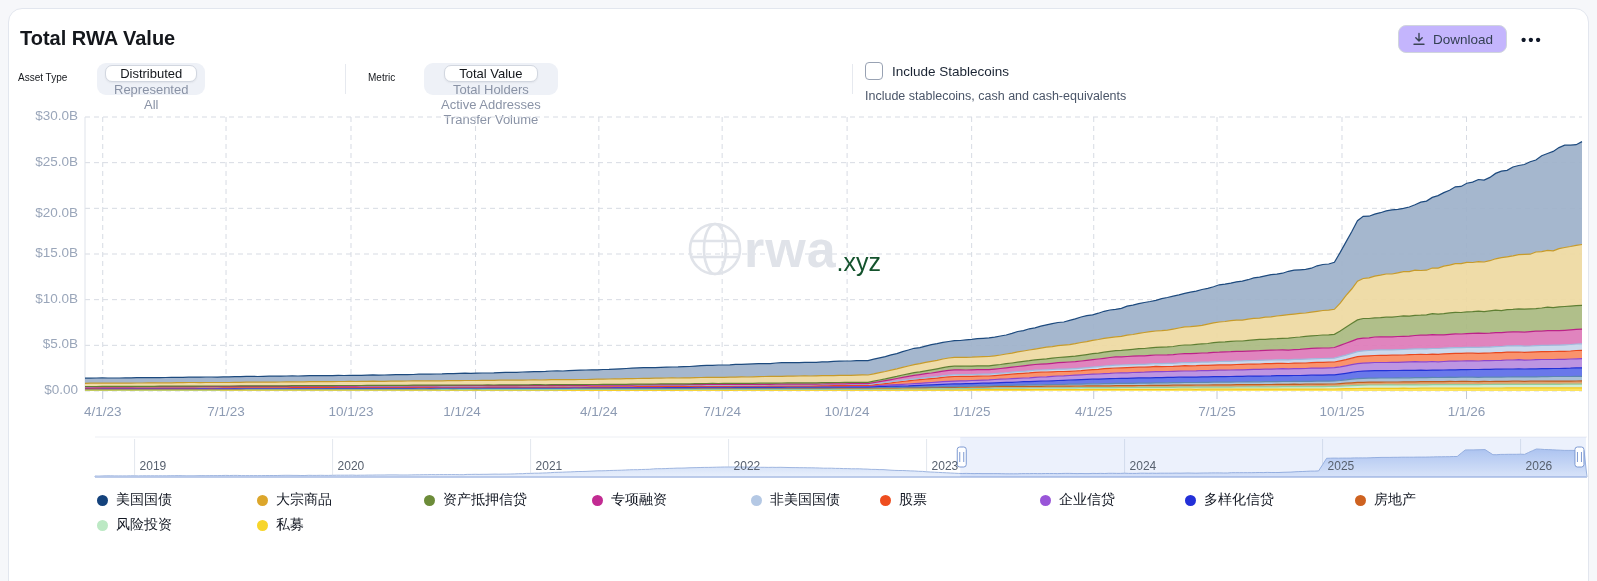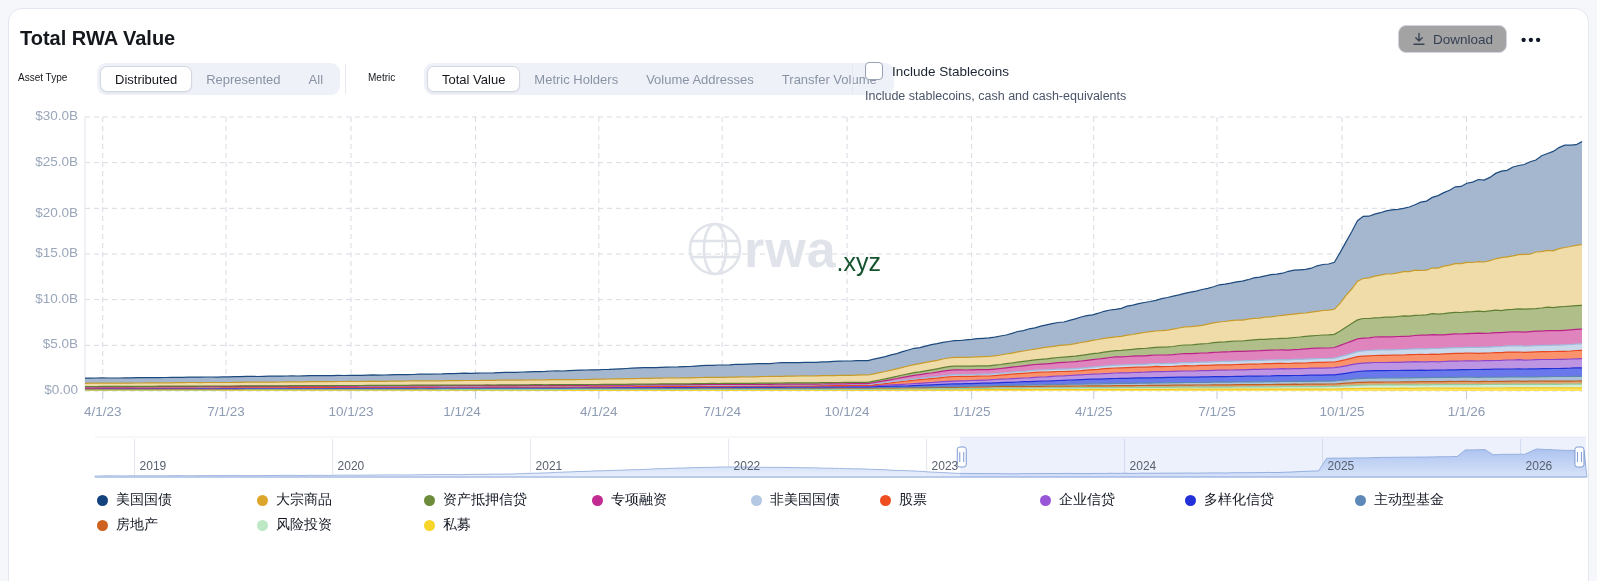--- a/index.html
+++ b/index.html
@@ -13,33 +13,33 @@
   .card {
     position:absolute; left:8px; top:8px; right:8px; bottom:-14px;
     background:#ffffff; border:1px solid #e2e6ee;
     border-radius:14px;
   }
   
   .title { position:absolute; left:20px; top:27px; font-size:20px; font-weight:700; color:#14171c; }
   .download-btn {
     position:absolute; left:1398px; top:25px; height:28px; padding:0 13px;
     display:flex; align-items:center; gap:7px;
-    background:#a3a3a3; border:1px solid #d0d5dd; border-radius:8px;
+    background:#c4b5fd; border:1px solid #d0d5dd; border-radius:8px;
     font-size:13.5px; font-weight:500; color:#344054; cursor:pointer;
   }
   .more-btn {
     position:absolute; left:1514px; top:24px; width:36px; height:30px;
     background:transparent; border:none; cursor:pointer;
     font-size:15px; letter-spacing:2px; color:#101828; font-weight:700;
   }
   
   .ctl-label { position:absolute; top:72px; font-size:10px; font-weight:400; color:#14171c; }
   .seg {
     position:absolute; top:63px; height:32px; display:flex; align-items:center;
-    background:#eef1f7; border-radius:9px; padding:2px 3px;
+    background:#eef1f7; border-radius:9px; padding:2px 3px;flex-direction:column;
   }
   .seg-opt {
     border:none; background:transparent; height:26px; padding:0 14px;
     font-size:13px; color:#8a93a6; border-radius:7px; cursor:pointer; white-space:nowrap;
     font-family:inherit;
   }
   .seg-sel {
     background:#ffffff; border:1px solid #d2d7e0; color:#14171c; font-weight:500;
     box-shadow:0 1px 2px rgba(16,24,40,.06);
   }
@@ -96,22 +96,22 @@
 <div class="ctl-label" style="left:18px;">Asset Type</div>
 <div class="seg" style="left:97px;" id="seg-asset">
     <button class="seg-opt seg-sel">Distributed</button>
     <button class="seg-opt">Represented</button>
     <button class="seg-opt">All</button>
   </div>
 <div class="vdivider" style="left:345px;"></div>
 <div class="ctl-label" style="left:368px;">Metric</div>
 <div class="seg" style="left:424px;" id="seg-metric">
     <button class="seg-opt seg-sel">Total Value</button>
-    <button class="seg-opt">Metric Holders</button>
-    <button class="seg-opt">Volume Addresses</button>
+    <button class="seg-opt">Total Holders</button>
+    <button class="seg-opt">Active Addresses</button>
     <button class="seg-opt">Transfer Volume</button>
   </div>
 <div class="vdivider" style="left:852px;"></div>
 <div class="stbl">
   <div class="stbl-row">
     <div class="checkbox" role="checkbox" aria-checked="false"></div>
     <div class="stbl-label">Include Stablecoins</div>
   </div>
   <div class="stbl-caption">Include stablecoins, cash and cash-equivalents</div>
 </div>
@@ -267,24 +267,20 @@
     </div>
     <div class="lg-item">
       <span class="lg-dot" style="background: rgb(153, 85, 216);"></span>
       <span class="lg-txt">企业信贷</span>
     </div>
     <div class="lg-item">
       <span class="lg-dot" style="background: rgb(35, 48, 216);"></span>
       <span class="lg-txt">多样化信贷</span>
     </div>
     <div class="lg-item">
-      <span class="lg-dot" style="background: rgb(94, 136, 184);"></span>
-      <span class="lg-txt">主动型基金</span>
-    </div>
-    <div class="lg-item">
       <span class="lg-dot" style="background: rgb(206, 98, 32);"></span>
       <span class="lg-txt">房地产</span>
     </div>
     <div class="lg-item">
       <span class="lg-dot" style="background: rgb(188, 233, 196);"></span>
       <span class="lg-txt">风险投资</span>
     </div>
     <div class="lg-item">
       <span class="lg-dot" style="background: rgb(247, 213, 42);"></span>
       <span class="lg-txt">私募</span>

